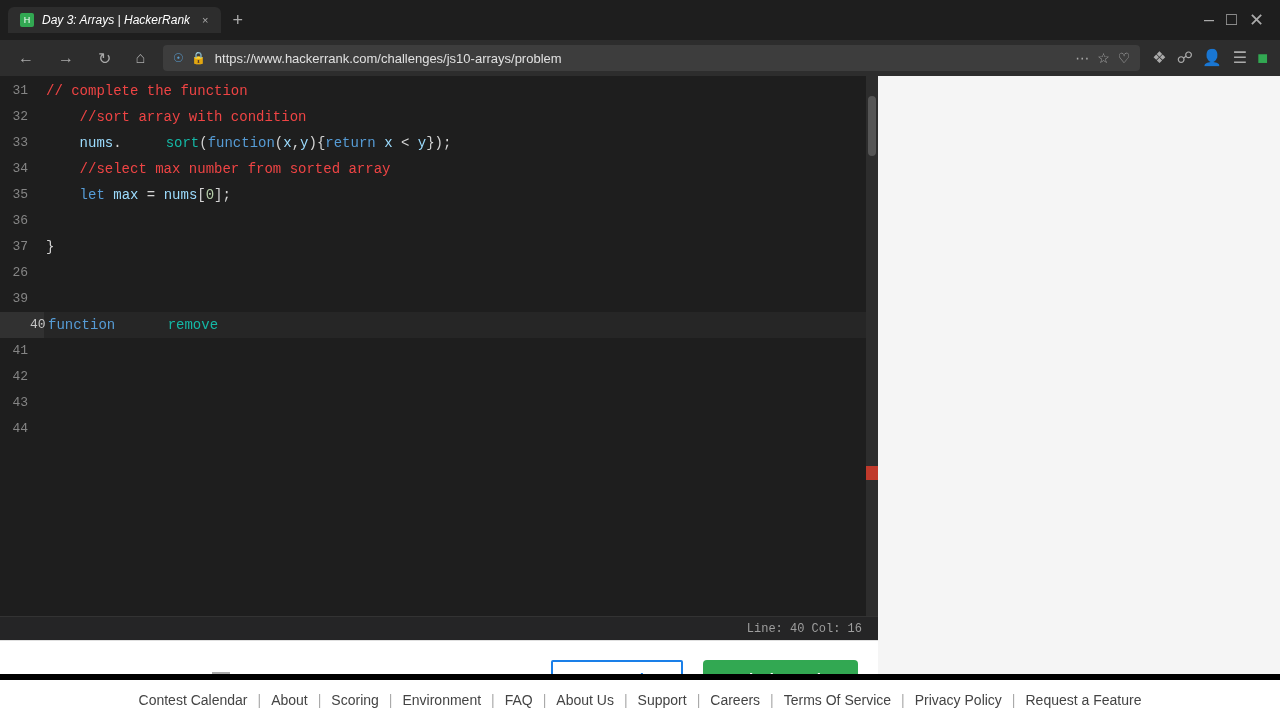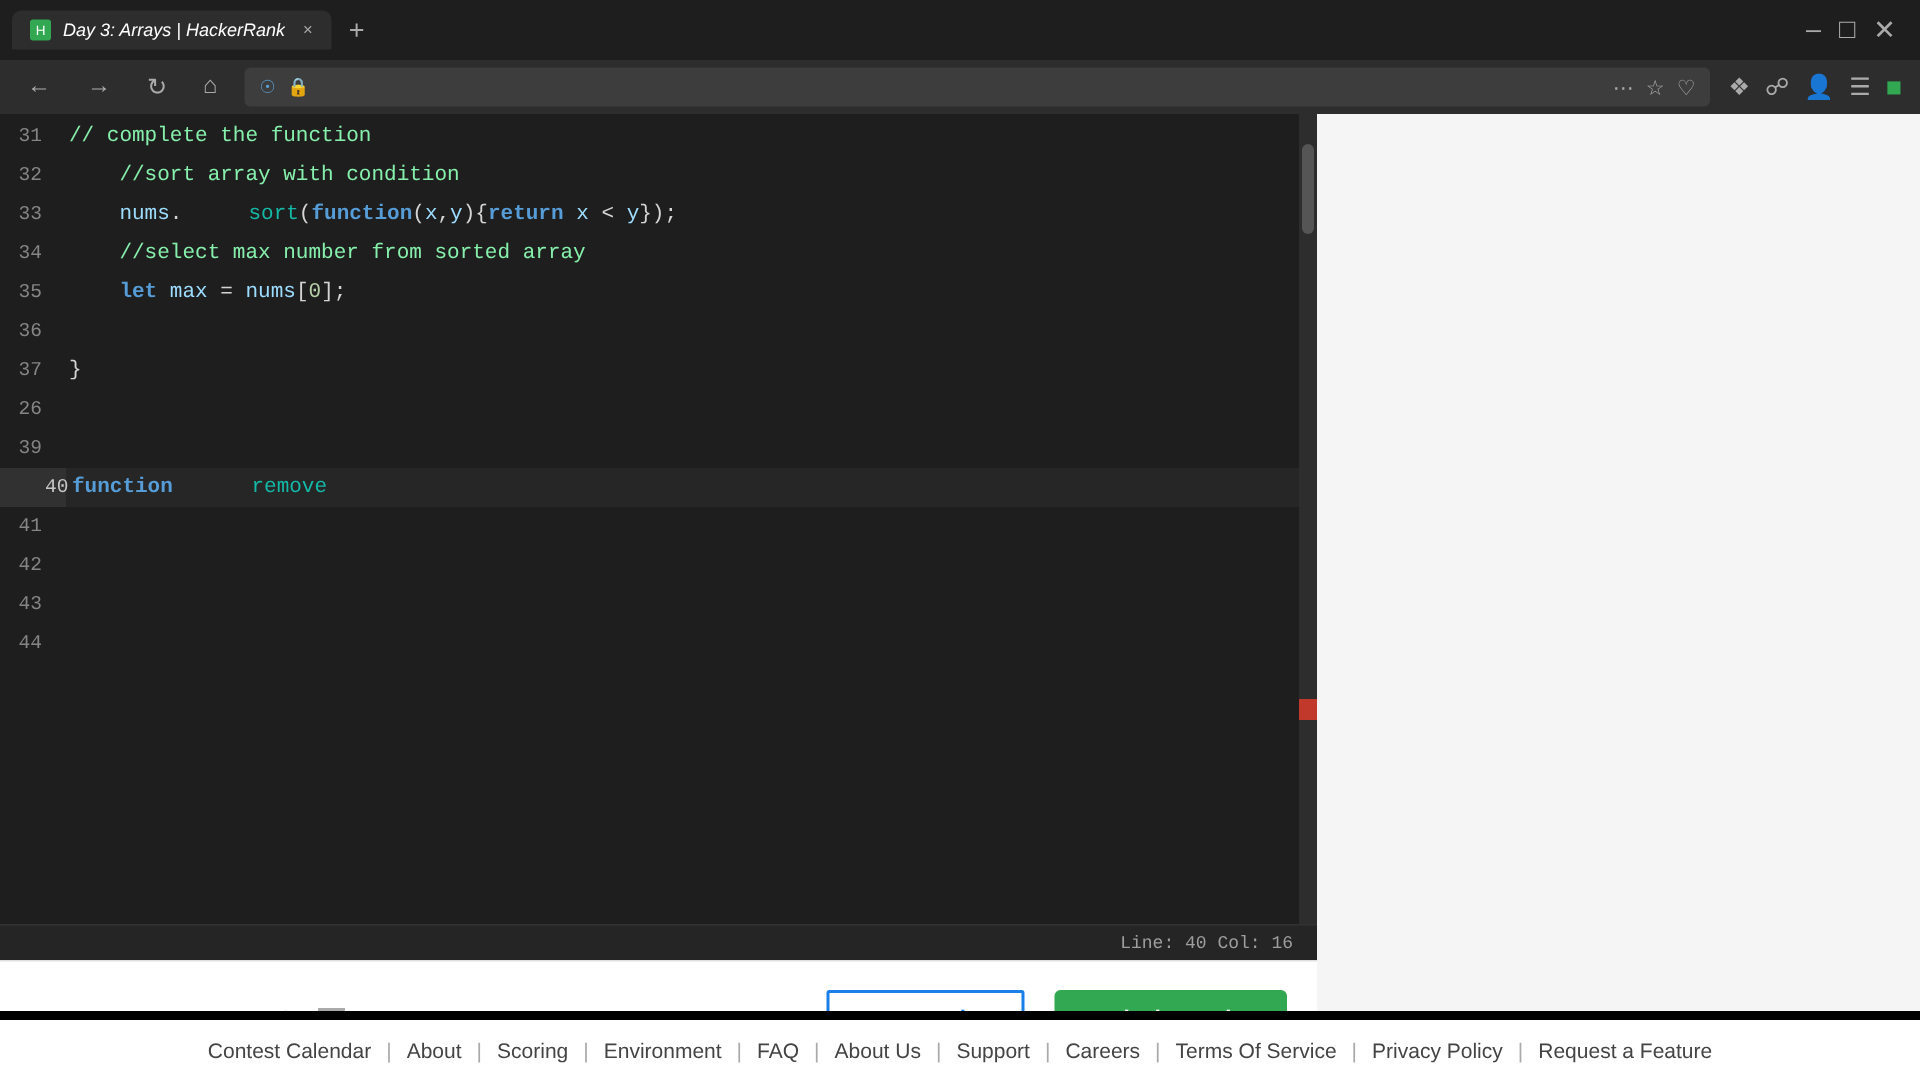--- a/index.html
+++ b/index.html
@@ -160,23 +160,23 @@
       padding-left: 30px;
     }
 
     .line-content {
       flex: 1;
       white-space: pre;
       padding-left: 4px;
     }
 
     
-    .kw { color: #569cd6; font-weight: bold; }
+    .kw { color: #569cd6; }
     .fn { color: #14b8a6; margin-left: 44px; }
-    .cm { color: #86efac; font-family: Liberation Mono, monospace; }
+    .cm { color: #ef4444; font-family: Liberation Mono, monospace; }
     .num { color: #b5cea8; }
     .op { color: #d4d4d4; }
     .var { color: #9cdcfe; }
     .punct { color: #d4d4d4; }
 
     .scrollbar-track {
       position: absolute;
       right: 0;
       top: 0;
       width: 12px;
@@ -339,20 +339,21 @@
 </div>
 
 <div class="address-bar">
   <button class="nav-btn">←</button>
   <button class="nav-btn">→</button>
   <button class="nav-btn">↻</button>
   <button class="nav-btn">⌂</button>
   <div class="url-bar">
     <span class="url-shield">☉</span>
     <span class="url-shield">🔒</span>
+    <span class="url-text">https://www.hackerrank.com/challenges/js10-arrays/problem</span>
     <div style="flex:1;"></div>
     <div class="url-icons">
       <span>⋯</span>
       <span>☆</span>
       <span>♡</span>
     </div>
   </div>
   <div class="toolbar-icons">
     <span style="color:#aaa;">❖</span>
     <span style="color:#aaa;">☍</span>

